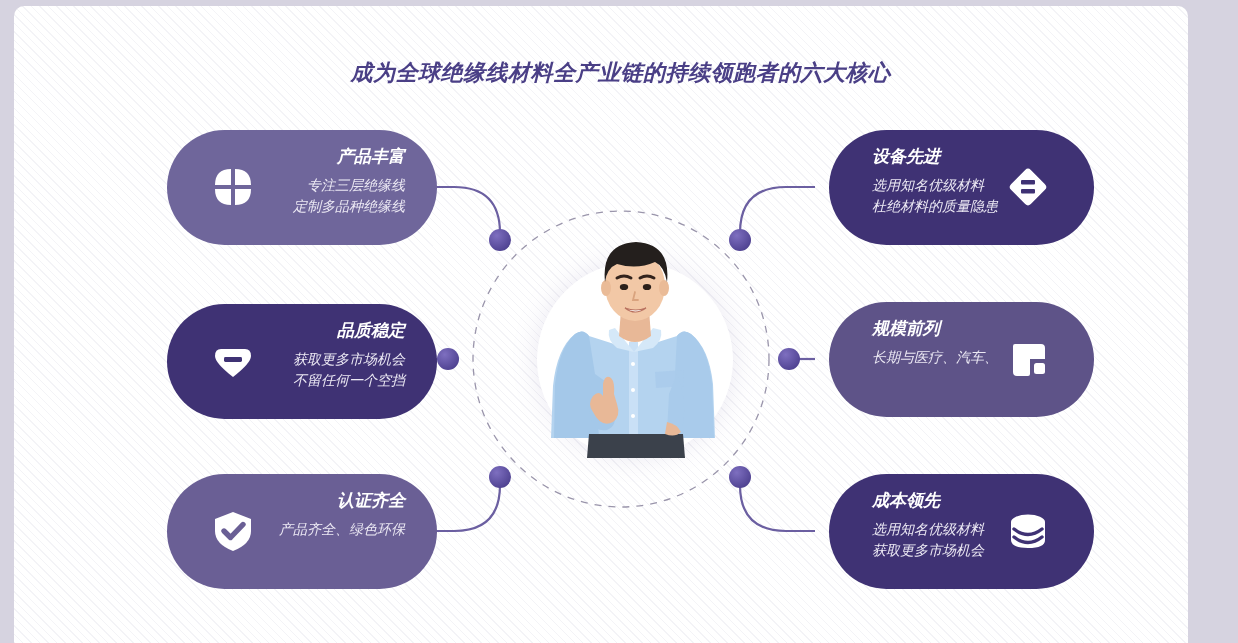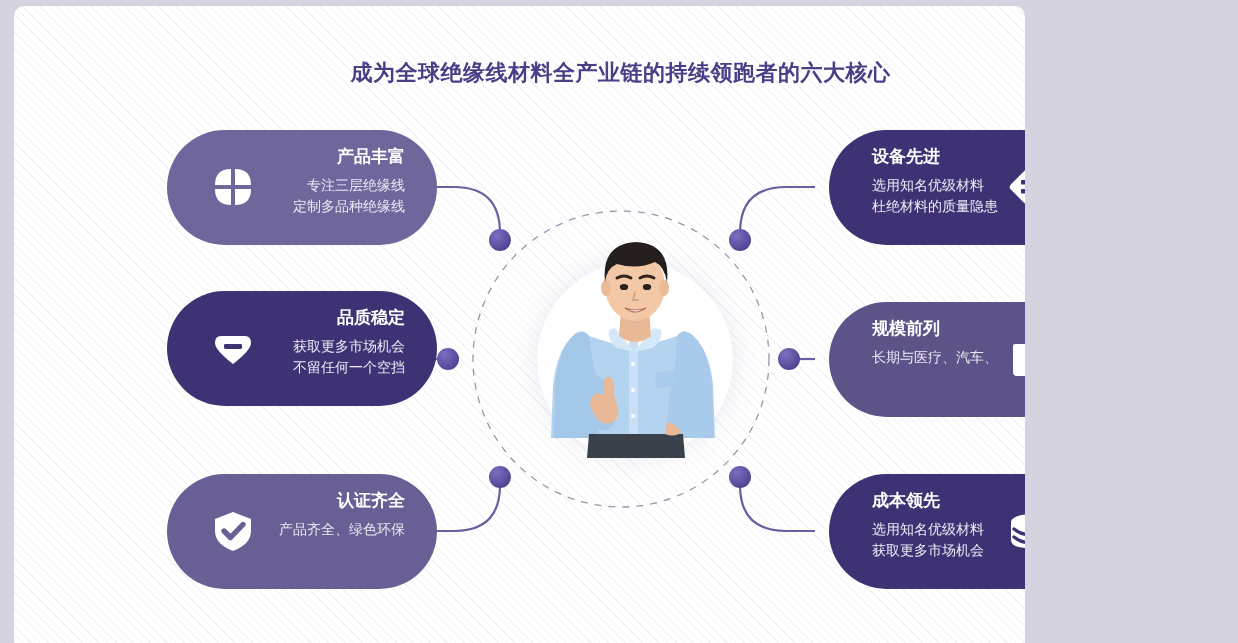--- a/index.html
+++ b/index.html
@@ -12,32 +12,33 @@
     background: #d6d3e0;
     font-family: "Liberation Sans", "DejaVu Sans", sans-serif;
     overflow: hidden;
   }
 
   
   #panel {
     position: absolute;
     left: 14px;
     top: 6px;
-    width: 1011px;
+    width: 1174px;
     height: 637px;
     background-color: #ffffff;
     background-image: repeating-linear-gradient(
         45deg,
         rgba(120, 120, 160, 0.085) 0px,
         rgba(120, 120, 160, 0.085) 1px,
         rgba(255, 255, 255, 0) 1px,
         rgba(255, 255, 255, 0) 6px
     );
     border-radius: 10px 10px 0 0;
     overflow: hidden;
+    font-style: italic;
   }
 
   
   #title {
     position: absolute;
     left: 0;
     top: 52px;
     width: 1213px;
     text-align: center;
     font-size: 22px;
@@ -85,21 +86,21 @@
   .icon-wrap {
     position: absolute;
     width: 48px;
     height: 48px;
   }
   .card.left  .icon-wrap { left: 42px;  top: 33px; }
   .card.right .icon-wrap { right: 42px; top: 33px; }
 
   
   #card-1 { left: 153px; top: 124px; background: #6f669b; }
-  #card-2 { left: 153px; top: 285px; background: #3f3274; }
+  #card-2 { left: 153px; top: 298px; background: #3f3274; }
   #card-3 { left: 153px; top: 468px; background: #6a5f95; }
   #card-4 { left: 815px; top: 124px; background: #3f3274; }
   #card-5 { left: 815px; top: 296px; background: #5e5388; }
   #card-6 { left: 815px; top: 468px; background: #3f3274; }
 
   
   #photo-circle {
     position: absolute;
     left: 523px;
     top: 256px;

